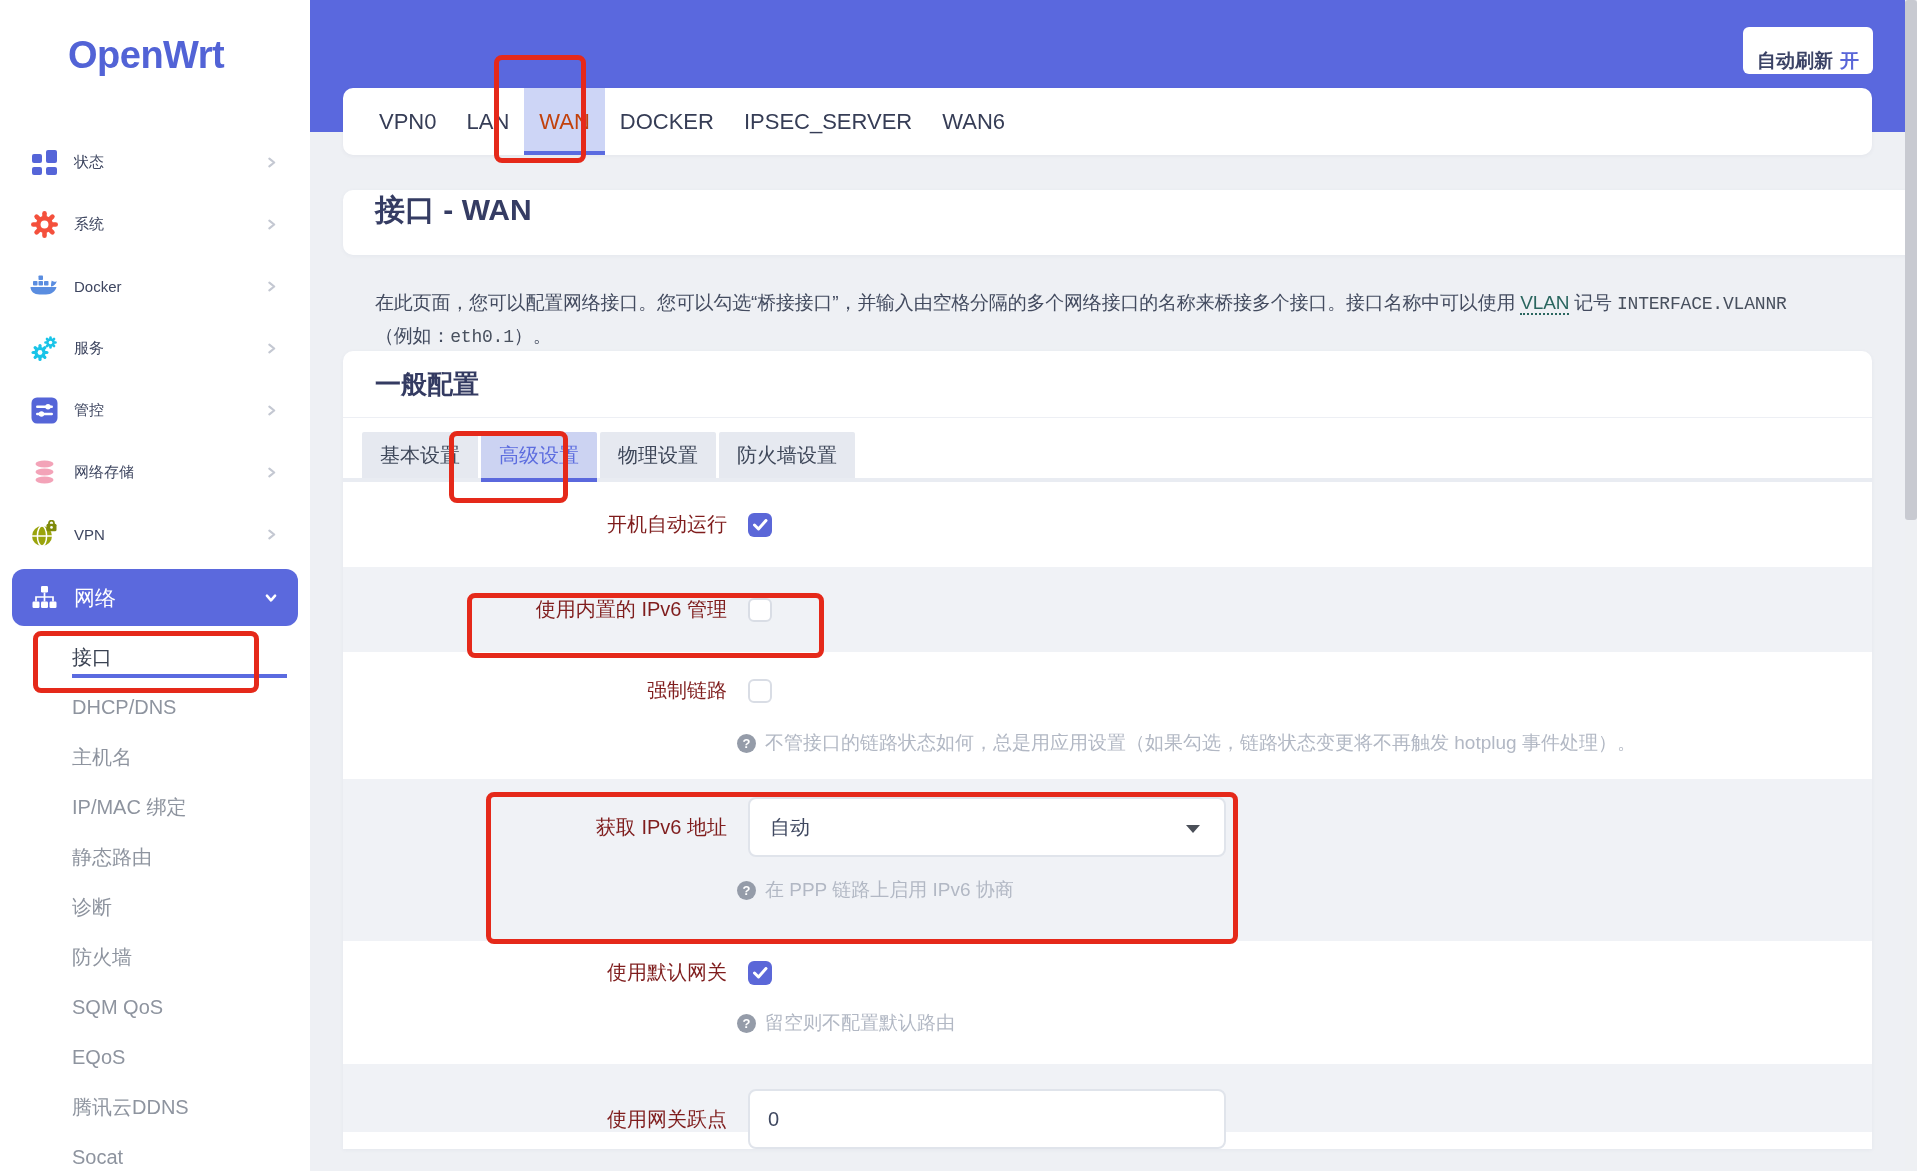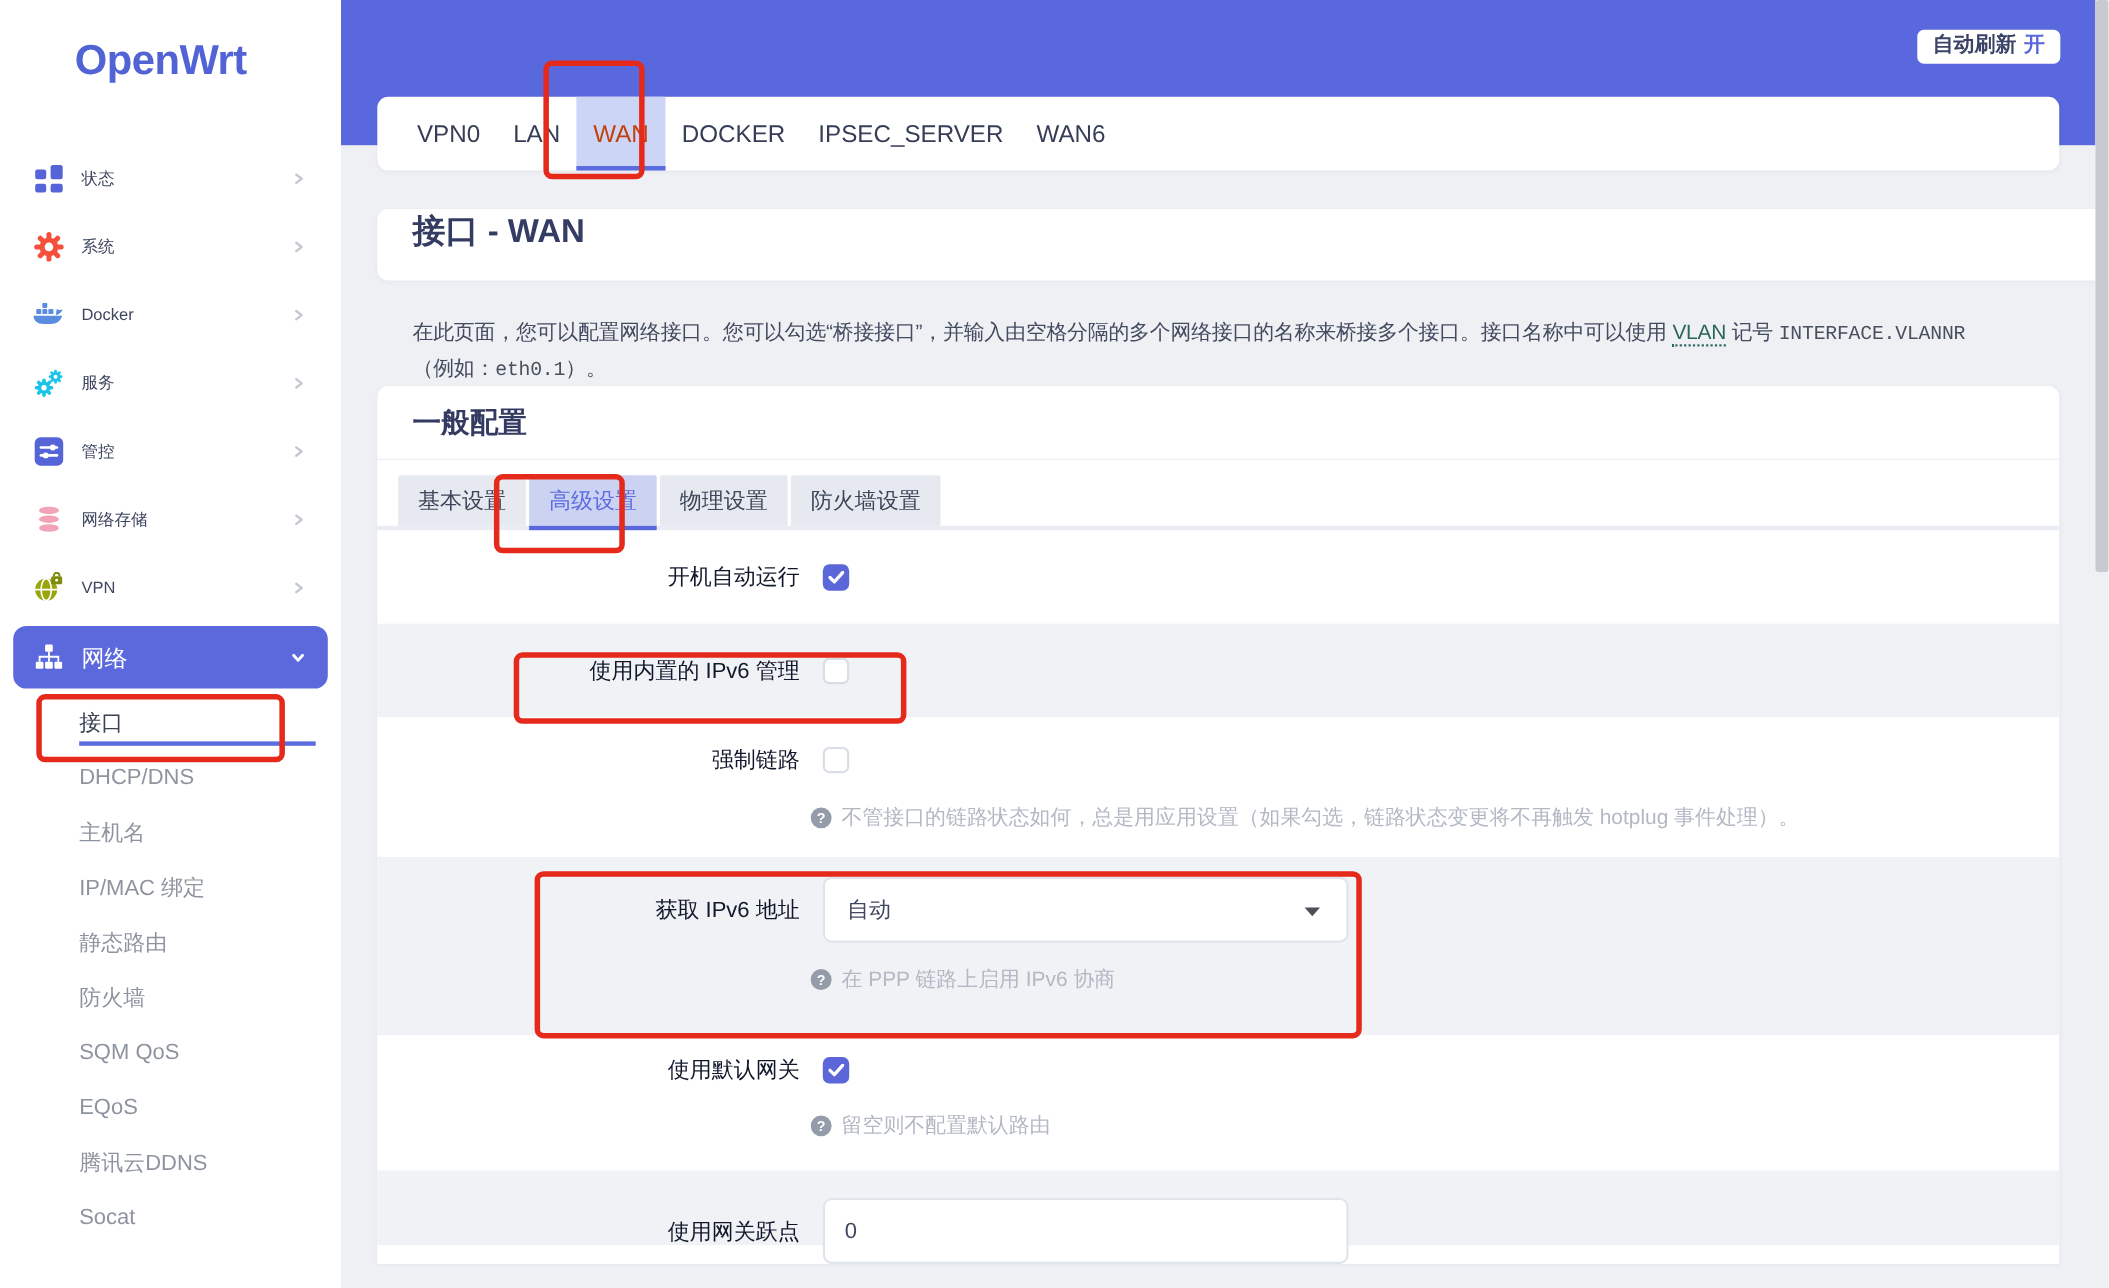--- a/index.html
+++ b/index.html
@@ -2,22 +2,22 @@
 <html><head>
 <meta charset="utf-8">
 <style>
   * { margin:0; padding:0; box-sizing:border-box; }
   html,body { width:1917px; height:1171px; }
   body { font-family:"Liberation Sans","DejaVu Sans",sans-serif; }
   .screen { position:relative; width:1917px; height:1171px; background:#eef0f4; overflow:hidden; }
 
   
   .header-band { position:absolute; left:310px; top:0; width:1595px; height:132px; background:#5a68de; z-index:1; }
-  .autorefresh { position:absolute; left:1743px; top:27px; width:130px; height:31px; background:#fff;
-    border-radius:6px; display:flex; align-items:flex-start; justify-content:center; gap:7px;
+  .autorefresh { position:absolute; left:1743px; top:27px; width:130px; height:47px; background:#fff;
+    border-radius:6px; display:flex; align-items:flex-end; justify-content:center; gap:7px;
     font-size:19px; font-weight:bold; z-index:7; cursor:pointer; }
   .autorefresh .ar-label { color:#3b4366; }
   .autorefresh .ar-state { color:#5a67d8; }
 
   
   .tabbar { position:absolute; left:343px; top:88px; width:1529px; height:67px; background:#fff;
     border-radius:10px; display:flex; align-items:stretch; padding-left:21px; z-index:6;
     box-shadow:0 1px 4px rgba(60,70,110,0.06); }
   .itab { display:flex; align-items:center; padding:0 15px; font-size:22px; color:#363d56; cursor:pointer; }
   .itab.active { background:#cdd5f6; color:#c2410c; box-shadow:inset 0 -4px 0 #5b6be0; }
@@ -55,21 +55,21 @@
   .card-head { height:67px; display:flex; align-items:center; padding-left:32px; font-size:26px;
     font-weight:bold; color:#343b62; border-bottom:1px solid #edeff4; }
   .subtabs { display:flex; padding-left:19px; margin-top:14px; border-bottom:4px solid #e9ecf2; }
   .subtab { height:46px; padding:0 18px; margin-right:3px; display:flex; align-items:center;
     font-size:20px; color:#3e4759; background:#e6e9f0; position:relative; cursor:pointer; border-radius:2px 2px 0 0; }
   .subtab.active { background:#ccd3f2; color:#5d6ddf; }
   .subtab.active::after { content:""; position:absolute; left:0; right:0; bottom:-4px; height:4px; background:#5a68dd; }
 
   
   .row-main { display:flex; align-items:center; width:100%; }
-  .row-label { width:384px; min-width:384px; text-align:right; font-size:20px; color:#0f172a; }
+  .row-label { width:384px; min-width:384px; text-align:right; font-size:20px; color:#7f1d1d; }
   .row-ctl { margin-left:21px; display:flex; align-items:center; }
   .fr-1 { height:85px; display:flex; align-items:center; }
   .fr-2 { height:85px; display:flex; align-items:center; background:#f0f2f6; }
   .fr-3 { height:127px; padding-top:25px; }
   .fr-3 .row-help { margin-top:26px; }
   .fr-4 { height:162px; padding-top:18px; background:#f0f2f6; }
   .fr-4 .row-help { margin-top:20px; }
   .fr-5 { height:123px; padding-top:18px; }
   .fr-5 .row-help { margin-top:24px; }
   .fr-6 { height:68px; padding-top:25px; background:#f0f2f6; }
@@ -280,20 +280,21 @@
             </svg>
         </span>
       </div>
 
       <div class="side-submenu">
         <div class="sub-item active">接口</div>
         <div class="sub-item">DHCP/DNS</div>
         <div class="sub-item">主机名</div>
         <div class="sub-item">IP/MAC 绑定</div>
         <div class="sub-item">静态路由</div>
+        <div class="sub-item">诊断</div>
         <div class="sub-item">防火墙</div>
         <div class="sub-item">SQM QoS</div>
         <div class="sub-item">EQoS</div>
         <div class="sub-item">腾讯云DDNS</div>
         <div class="sub-item">Socat</div>
       </div>
     </div>
   </div>
 
   <div class="title-card">

